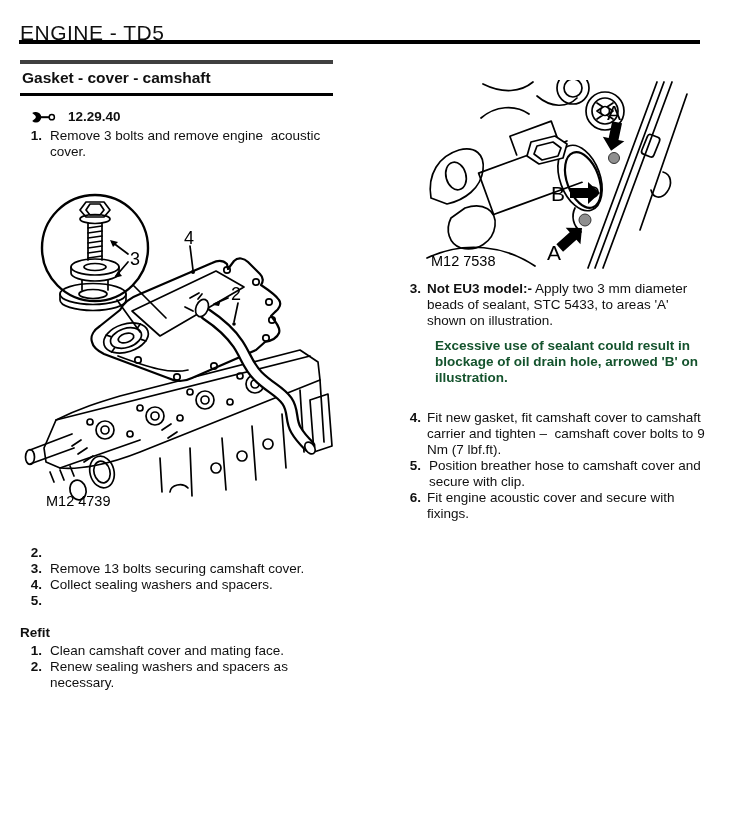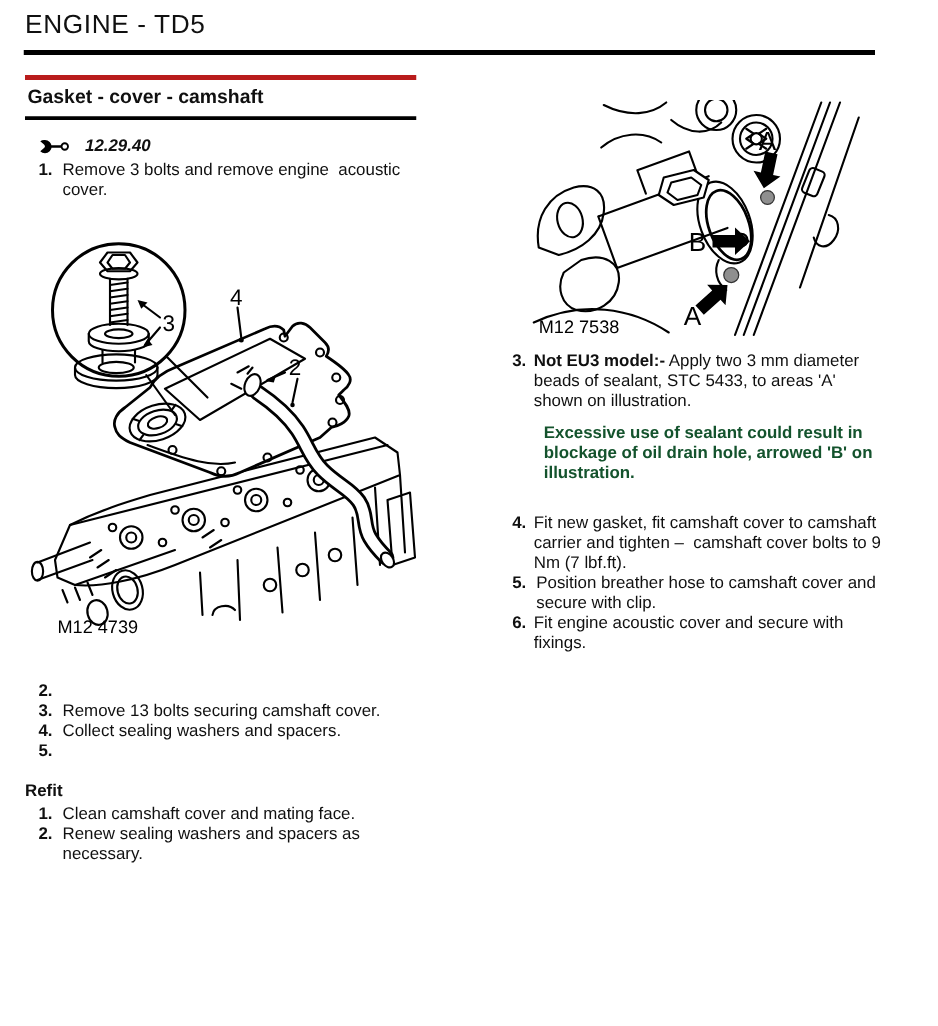--- a/index.html
+++ b/index.html
@@ -1,29 +1,29 @@
 <!DOCTYPE html>
 <html><head>
 <meta charset="utf-8">
 <style>
   html,body{margin:0;padding:0;background:#fff;}
   .page{
     position:relative;width:750px;height:821px;background:#fff;
     font-family:"Liberation Sans","DejaVu Sans",sans-serif;color:#101010;
     font-size:13.5px;line-height:16px;overflow:hidden;
   }
-  .hdr-title{position:absolute;left:20px;top:8px;font-size:21px;line-height:24px;letter-spacing:.5px;font-weight:400;}
+  .hdr-title{position:absolute;left:20px;top:21px;font-size:21px;line-height:24px;letter-spacing:.5px;font-weight:400;}
   .hdr-rule{position:absolute;left:19px;top:40px;width:681px;height:4px;background:#000;}
   .left-col{position:absolute;left:20px;top:60px;width:340px;}
   .right-col{position:absolute;left:405px;top:80px;width:302px;}
-  .sec-box{width:311px;border-top:4px solid #b91c1c;border-bottom:3px solid #000;padding:5px 0 6px 2px;}
+  .sec-box{width:311px;border-top:4px solid #404040;border-bottom:3px solid #000;padding:5px 0 6px 2px;}
   .sec-box h2{margin:0;font-size:15.5px;line-height:18px;font-weight:bold;}
   .job-row{display:flex;align-items:center;margin:12px 0 0 10px;height:18px;}
   .job-row .wrench{flex:none;margin-right:12px;display:flex;align-items:center;}
-  .job-num{font-weight:bold;font-style:italic;font-size:13.5px;}
+  .job-num{font-weight:bold;font-size:13.5px;}
   .subhead{font-weight:bold;margin:15px 0 0 0;}
   .steps{margin-top:2px;}
   .step{display:flex;align-items:flex-start;}
   .step .num{flex:none;width:22px;text-align:right;font-weight:bold;}
   .step .txt{margin-left:8px;white-space:pre-wrap;}
   .left-col .step .txt{max-width:278px;}
   .right-col .step .txt{max-width:280px;}
   .fig{position:relative;}
   .fig-left{margin-top:30px;width:340px;height:322px;}
   .fig-right{margin-left:20px;width:280px;height:190px;}

